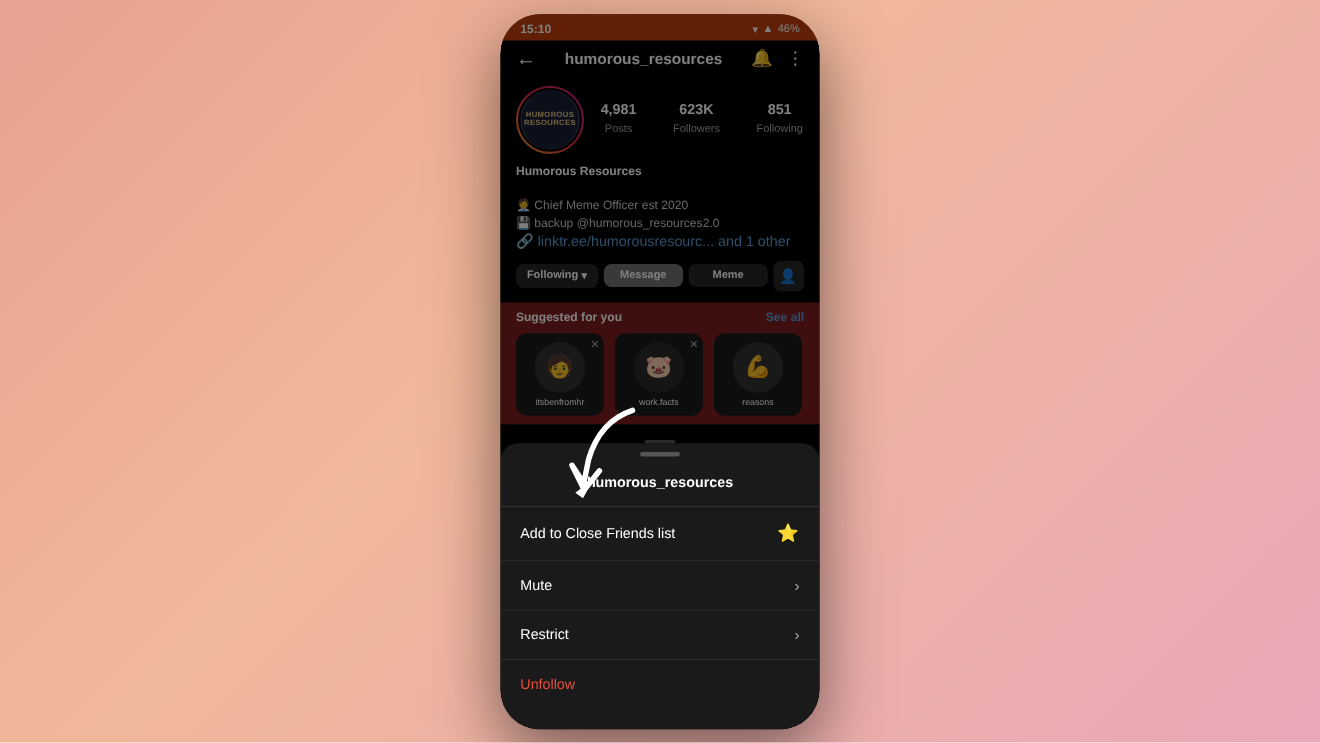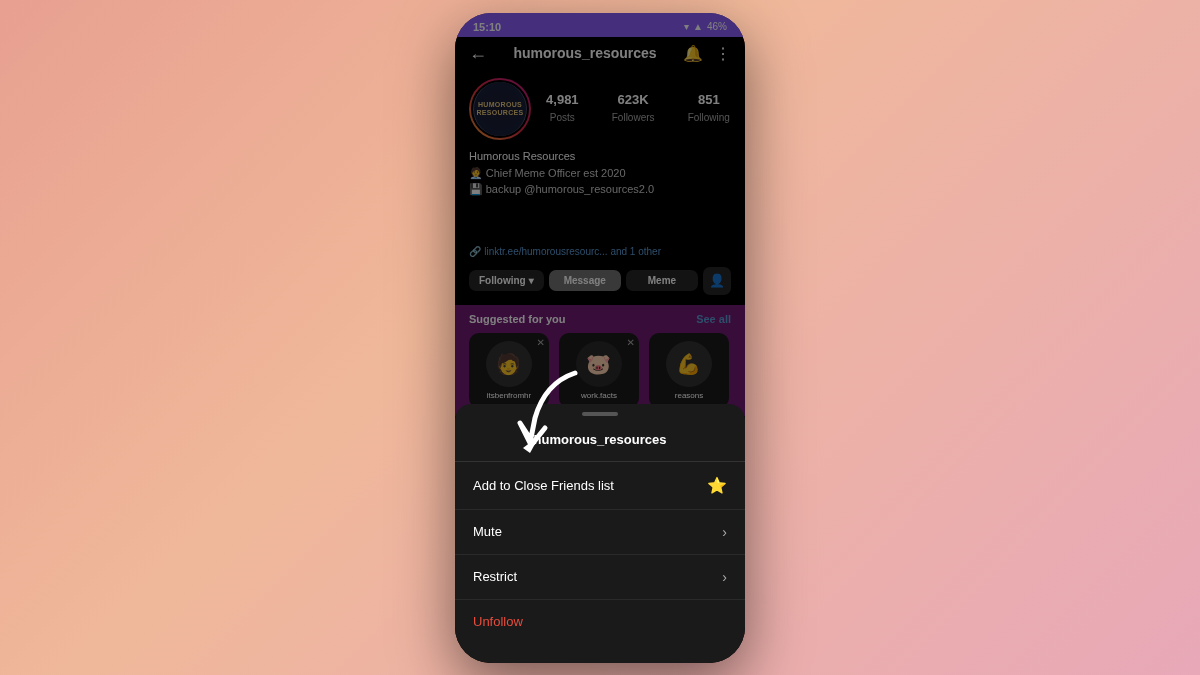--- a/index.html
+++ b/index.html
@@ -23,21 +23,21 @@
       position: relative;
       box-shadow: 0 20px 60px rgba(0,0,0,0.5);
     }
 
     
     .status-bar {
       display: flex;
       justify-content: space-between;
       align-items: center;
       padding: 8px 18px 4px;
-      background: #8b5cf6;
+      background: #c2410c;
     }
     .status-time {
       color: #fff;
       font-size: 11px;
       font-weight: 600;
     }
     .status-icons {
       display: flex;
       align-items: center;
       gap: 4px;
@@ -141,35 +141,34 @@
       color: #aaa;
       font-size: 10px;
     }
 
     .profile-bio {
       margin-bottom: 10px;
     }
     .bio-name {
       color: #fff;
       font-size: 11px;
-      font-weight: 400;
-      margin-bottom: 3px;
+      font-weight: 700;
+      margin-bottom: 17px;
     }
     .bio-line {
       color: #ccc;
       font-size: 11px;
       line-height: 1.5;
       display: flex;
       align-items: center;
       gap: 3px;
     }
     .bio-link {
       color: #5b9bd5;
-      font-size: 10px;
-      margin-top: 48px;
+      font-size: 13px;
     }
 
     
     .action-buttons {
       display: flex;
       gap: 5px;
       align-items: center;
     }
     .btn {
       border-radius: 7px;
@@ -204,21 +203,21 @@
       border-radius: 7px;
       display: flex;
       align-items: center;
       justify-content: center;
       font-size: 13px;
       cursor: pointer;
     }
 
     
     .suggested-section {
-      background: #701a75;
+      background: #7f1d1d;
       padding: 8px 14px;
     }
     .suggested-header {
       display: flex;
       justify-content: space-between;
       align-items: center;
       margin-bottom: 8px;
     }
     .suggested-title {
       color: #fff;

